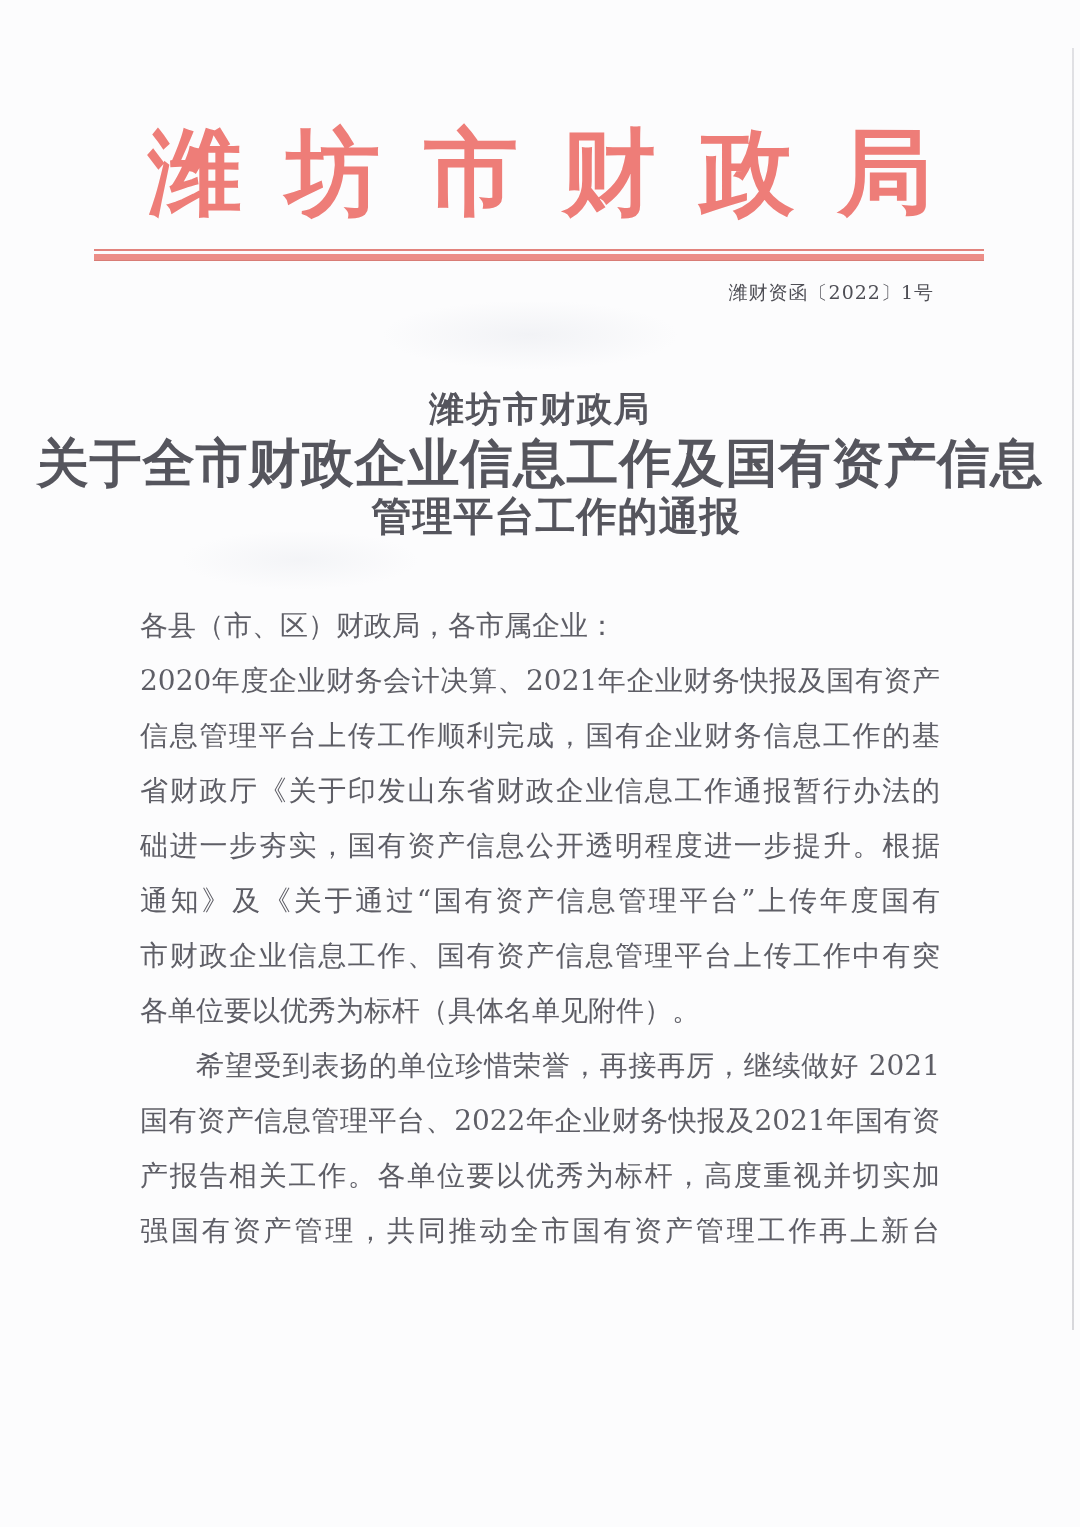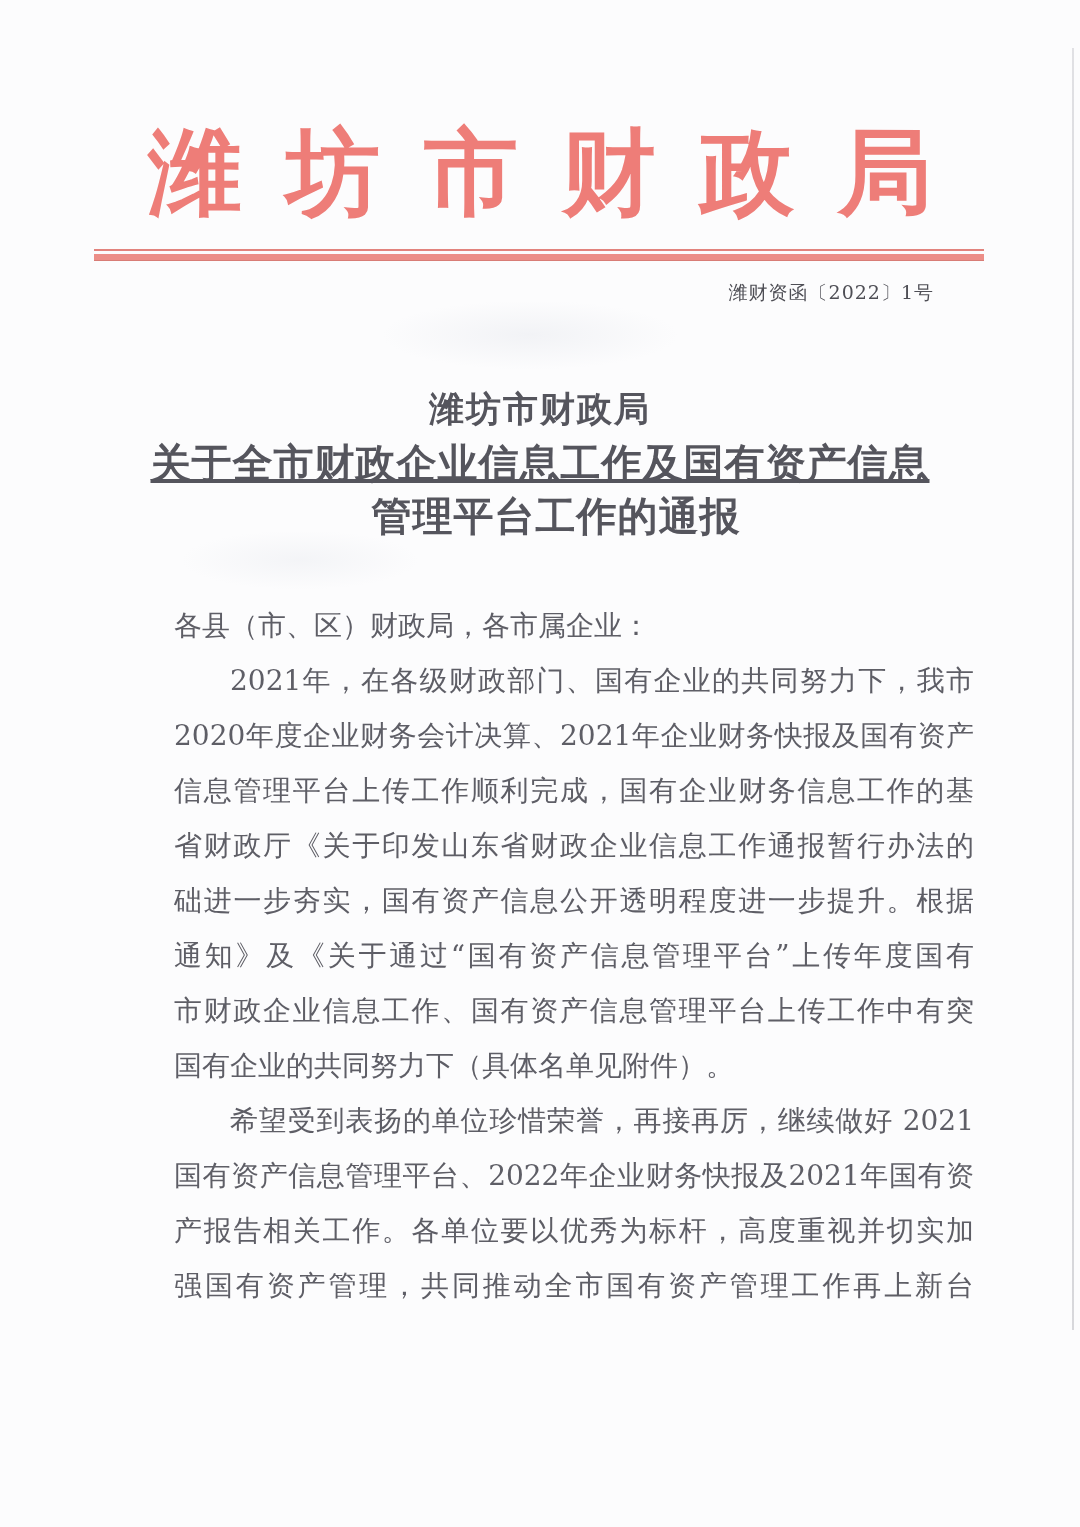--- a/index.html
+++ b/index.html
@@ -79,29 +79,28 @@
   .doc-title {
     position: absolute;
     top: 382px;
     left: 0;
     width: 100%;
     text-align: center;
     font-weight: bold;
     color: #55555d;
   }
   .doc-title .t1 { font-size: 35px; line-height: 54px; letter-spacing: 2px; }
-  .doc-title .t2 { font-size: 40px; line-height: 53px; letter-spacing: 1px; text-decoration: underline; }
+  .doc-title .t2 { font-size: 52px; line-height: 53px; letter-spacing: 1px; }
   .doc-title .t3 { font-size: 40px; line-height: 53px; letter-spacing: 1px; padding-left: 32px; }
 
   .doc-body {
     position: absolute;
     top: 598px;
     left: 140px;
     width: 800px;
-    margin-left: 34px;
   }
   .bline {
     height: 55px;
     line-height: 55px;
     font-size: 28px;
     color: #5e5e66;
     text-align: justify;
     text-align-last: justify;
     overflow: hidden;
   }
@@ -157,28 +156,27 @@
   <div class="doc-number">潍财资函〔2022〕1号</div>
 
   <div class="doc-title">
     <div class="t1">潍坊市财政局</div>
     <div class="t2">关于全市财政企业信息工作及国有资产信息</div>
     <div class="t3">管理平台工作的通报</div>
   </div>
 
   <div class="doc-body">
       <div class="bline nofill">各县（市、区）财政局，各市属企业：</div>
-      <div class="bline indent">2021年，在各级财政部门、国有企业的共同努力下，我市</div>
       <div class="bline">2020年度企业财务会计决算、2021年企业财务快报及国有资产</div>
       <div class="bline">信息管理平台上传工作顺利完成，国有企业财务信息工作的基</div>
       <div class="bline">省财政厅《关于印发山东省财政企业信息工作通报暂行办法的</div>
       <div class="bline">础进一步夯实，国有资产信息公开透明程度进一步提升。根据</div>
       <div class="bline">通知》及《关于通过“国有资产信息管理平台”上传年度国有</div>
       <div class="bline">市财政企业信息工作、国有资产信息管理平台上传工作中有突</div>
-      <div class="bline nofill">国有企业的共同努力下（具体名单见附件）。</div>
+      <div class="bline nofill">各单位要以优秀为标杆（具体名单见附件）。</div>
       <div class="bline indent">希望受到表扬的单位珍惜荣誉，再接再厉，继续做好 2021</div>
       <div class="bline">国有资产信息管理平台、2022年企业财务快报及2021年国有资</div>
       <div class="bline">产报告相关工作。各单位要以优秀为标杆，高度重视并切实加</div>
       <div class="bline">强国有资产管理，共同推动全市国有资产管理工作再上新台</div>
     </div>
 
   <div class="rule footer-rule">
     <div class="thin"></div>
     <div class="gap"></div>
     <div class="thick"></div>

